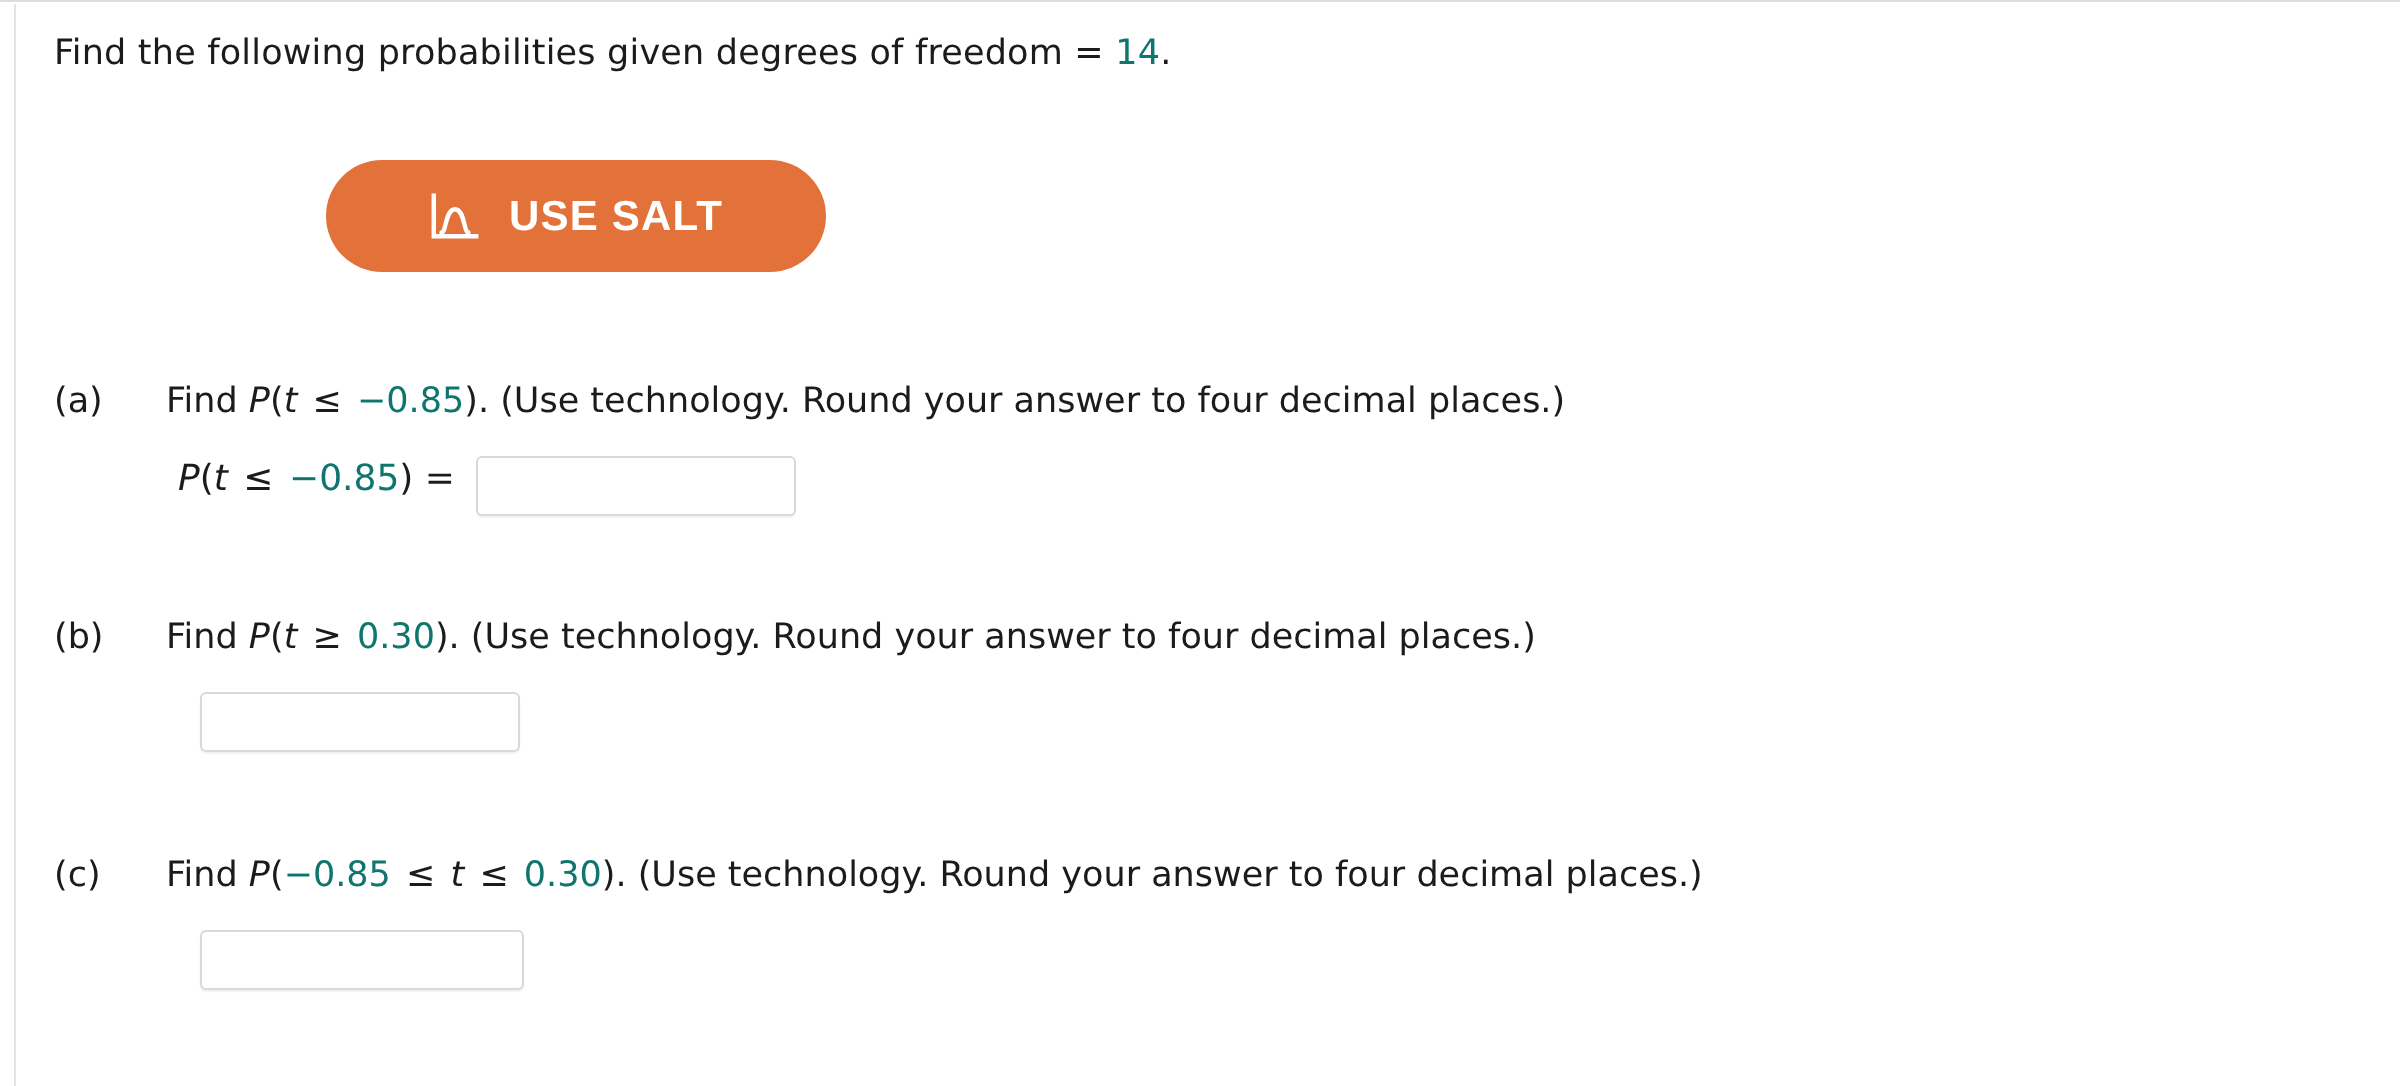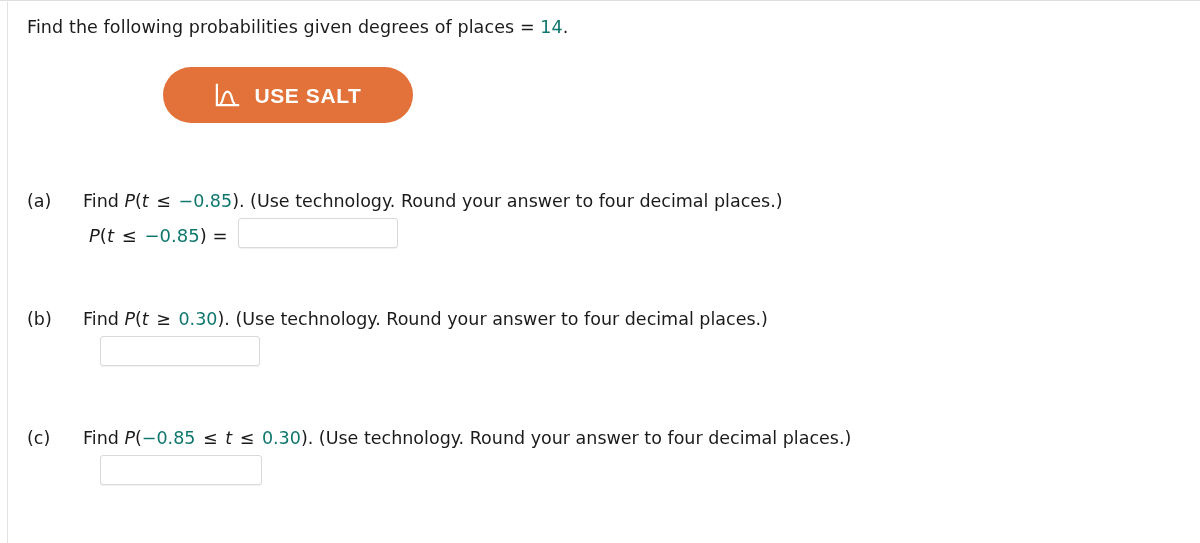--- a/index.html
+++ b/index.html
@@ -37,21 +37,21 @@
     top: 13px;
     font-size: 17.5px;
     line-height: 26px;
     letter-spacing: 0.1px;
     white-space: nowrap;
   }
 
   .salt-button {
     position: absolute;
     left: 163px;
-    top: 66px;
+    top: 79px;
     width: 250px;
     height: 56px;
     border: none;
     border-radius: 28px;
     background: #e2723a;
     color: #ffffff;
     display: flex;
     align-items: center;
     justify-content: center;
     gap: 13px;
@@ -91,22 +91,22 @@
   .q-marker {
     display: inline-block;
     width: 56px;
     flex: 0 0 56px;
     font-size: 17.5px;
   }
   .q-text { white-space: nowrap; }
 
   .a-line {
     display: flex;
-    align-items: flex-end;
-    margin-top: 4px;
+    align-items: flex-start;
+    margin-top: 14px;
     padding-left: 62px;
     white-space: nowrap;
   }
   .a-expr {
     font-size: 18px;
     white-space: nowrap;
     line-height: 24px;
   }
   .answer-input {
     margin-left: 11px;
@@ -132,21 +132,21 @@
   .op { padding: 0 2px; }
 </style>
 </head>
 <body>
 
 <div id="page">
 
   <div class="left-rule"></div>
 
   <div class="prompt">
-    <span>Find the following probabilities given degrees of places = </span><span class="red">14</span><span>.</span>
+    <span>Find the following probabilities given degrees of freedom = </span><span class="red">14</span><span>.</span>
   </div>
 
   <button class="salt-button">
     <span class="salt-icon">
       <svg viewBox="0 0 28 28" width="27" height="27" aria-hidden="true">
         <path d="M3 3 L3 24 L25 24" fill="none" stroke="#ffffff" stroke-width="2.3" stroke-linecap="square"></path>
         <path d="M7 22 C9.5 22 9 10 14 10 C19 10 18.5 22 21 22" fill="none" stroke="#ffffff" stroke-width="2.3" stroke-linecap="round"></path>
       </svg>
     </span>
     <span class="salt-label">USE SALT</span>

